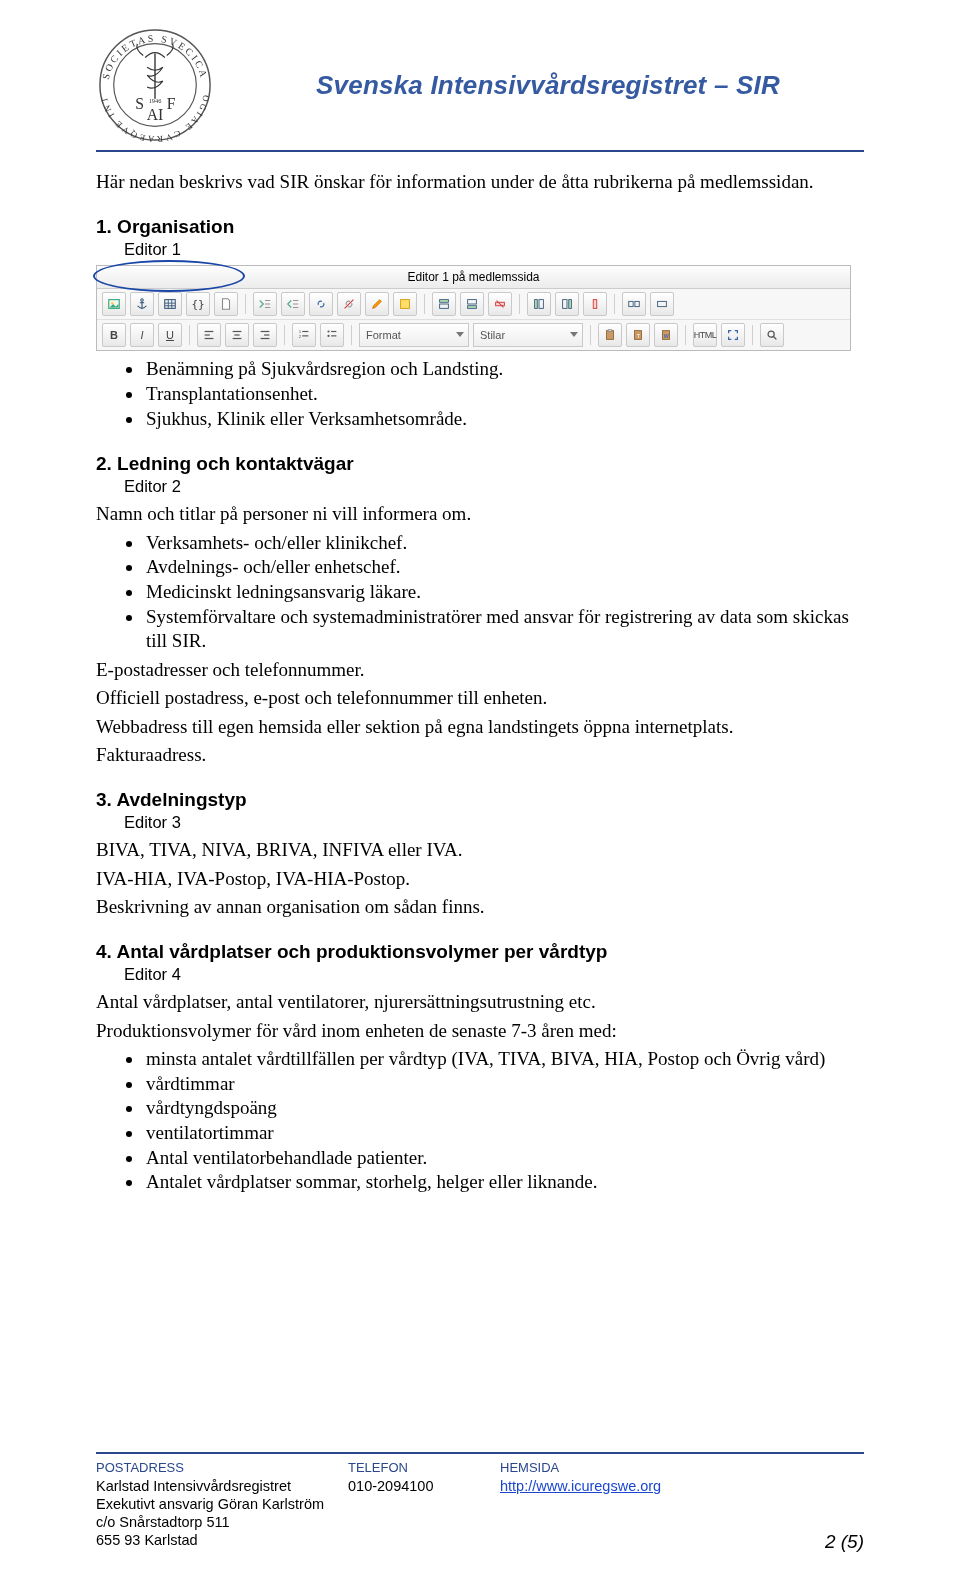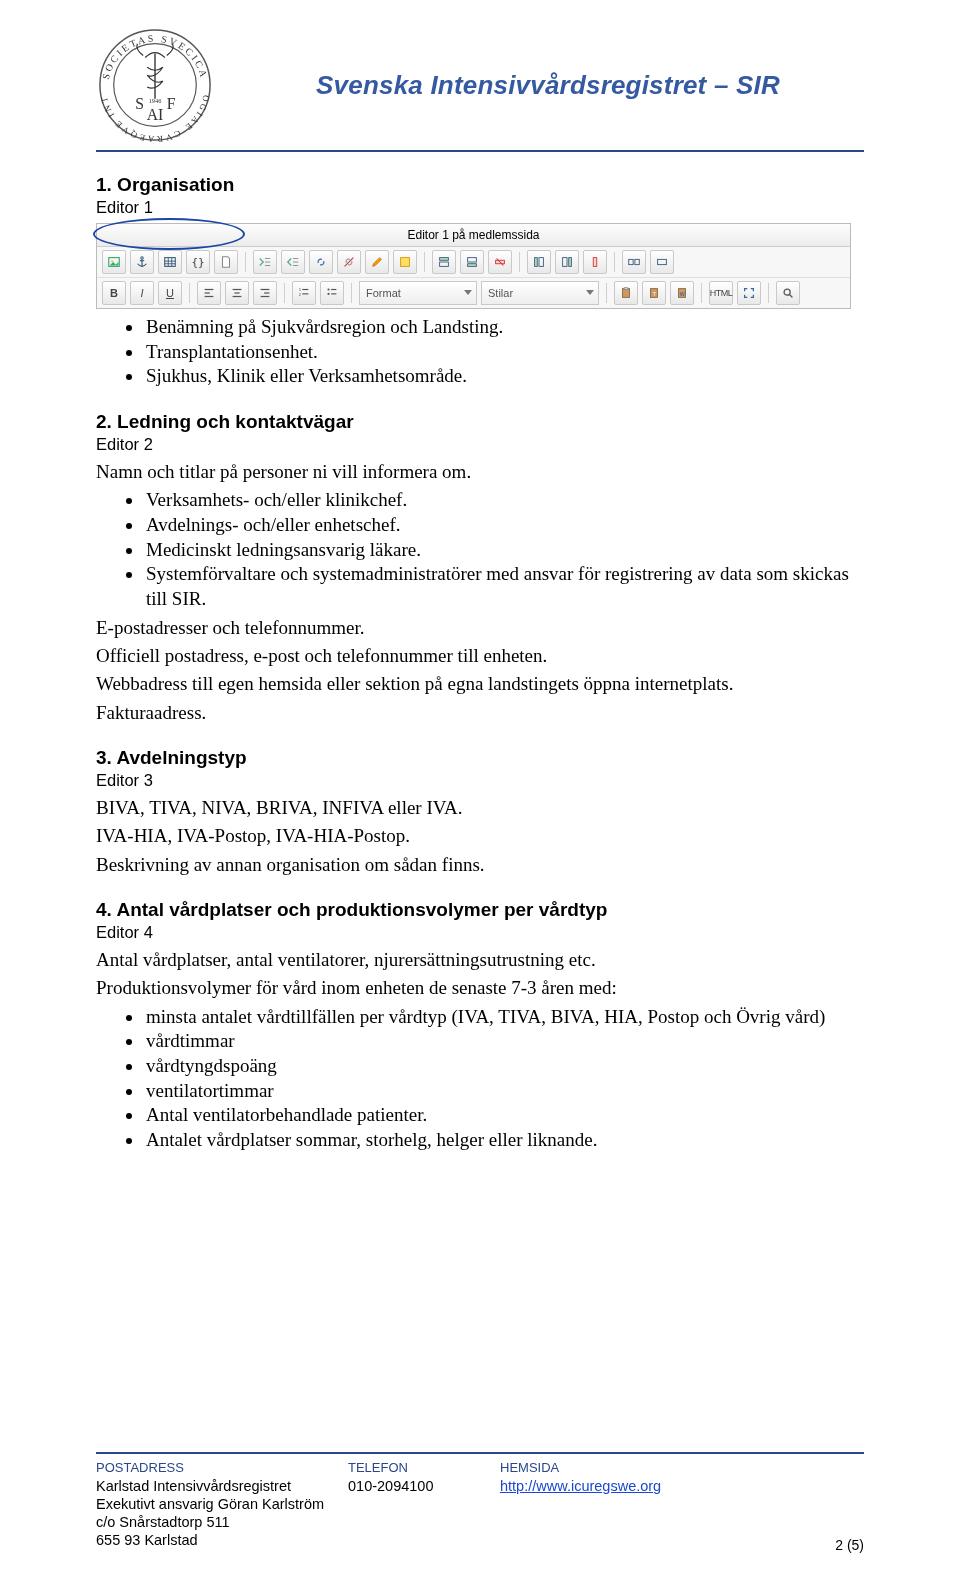--- a/index.html
+++ b/index.html
@@ -51,20 +51,21 @@
     font-size: 19px;
     color: #000;
     margin-top: 22px;
     margin-bottom: 2px;
   }
   .editor-label {
     font-family: Arial, Helvetica, sans-serif;
     font-size: 16.5px;
     color: #000;
     margin-bottom: 6px;
+    margin-left: 28px;
   }
   ul.bullets {
     list-style: disc;
     margin: 2px 0 4px 0;
     padding-left: 48px;
   }
   ul.bullets li { line-height: 1.3; padding-left: 2px; }
   .mt-block { margin-top: 2px; }
 
   
@@ -116,21 +117,21 @@
     color: #444;
   }
   .sep { width: 1px; height: 20px; background:#cfcfcf; margin:0 3px; }
   .dd {
     height: 22px;
     min-width: 86px;
     border: 1px solid #c9c9c9;
     background: linear-gradient(#ffffff,#eeeeee);
     display: inline-flex;
     align-items: center;
-    padding: 0 24px 0 6px;
+    padding: 0 16px 0 6px;
     font-size: 11px;
     color: #555;
     position: relative;
   }
   .dd::after {
     content: "";
     position: absolute;
     right: 4px; top: 8px;
     width: 0; height: 0;
     border-left: 4px solid transparent;
@@ -169,21 +170,22 @@
   .fcol2 { width: 148px; }
   .fcol3 { width: 178px; }
   .fcol4 { flex: 1; }
   .fhead { color: #2a478d; font-size: 13px; }
   .link { color: #1a46d0; text-decoration: underline; }
   .pagenum {
     position: absolute;
     bottom: -4px;
     right: 0;
     font-family: Arial, Helvetica, sans-serif;
-    font-size: 14px;
+    font-size: 19px;
+    font-style: italic;
   }
 </style>
 </head>
 <body>
 
 <div class="page">
 
   <div class="header-row">
     <div class="seal">
       <svg viewBox="0 0 120 120" width="118" height="118">
@@ -209,20 +211,21 @@
         <text x="72" y="84" font-family="Georgia, serif" font-size="16" fill="#333">F</text>
         <text x="60" y="96" text-anchor="middle" font-family="Georgia, serif" font-size="16" fill="#333">AI</text>
         <text x="60" y="78" text-anchor="middle" font-family="Georgia, serif" font-size="6.5" fill="#333">1946</text>
       </svg>
     </div>
     <div class="doc-title">Svenska Intensivvårdsregistret – SIR</div>
   </div>
 
   <hr class="rule">
 
+  <p>Här nedan beskrivs vad SIR önskar för information under de åtta rubrikerna på medlemssidan.</p>
 
   <div class="h-section">1. Organisation</div>
   <div class="editor-label">Editor 1</div>
 
   <div class="editor-box">
     <div class="editor-tab">
       <span class="circle"></span>
       <span class="editor-tab-label">Editor 1 på medlemssida</span>
     </div>
     <div class="tb-row">

